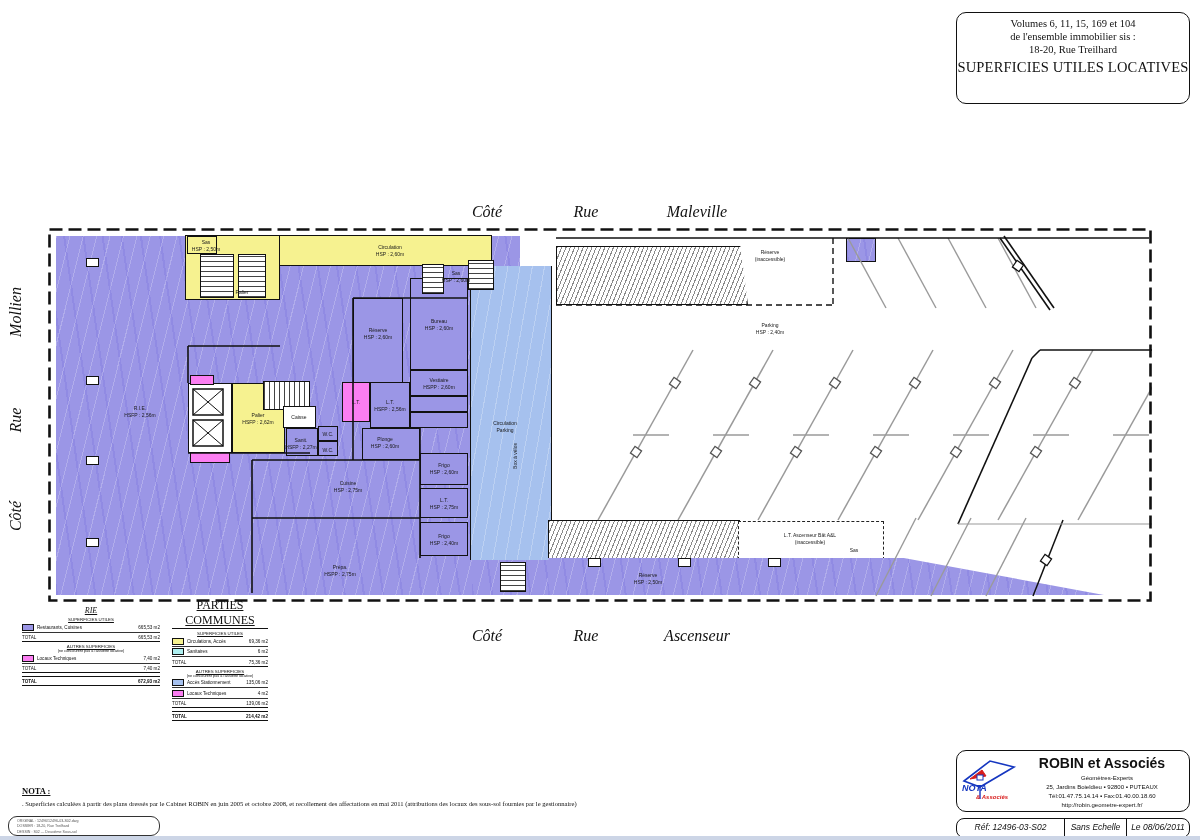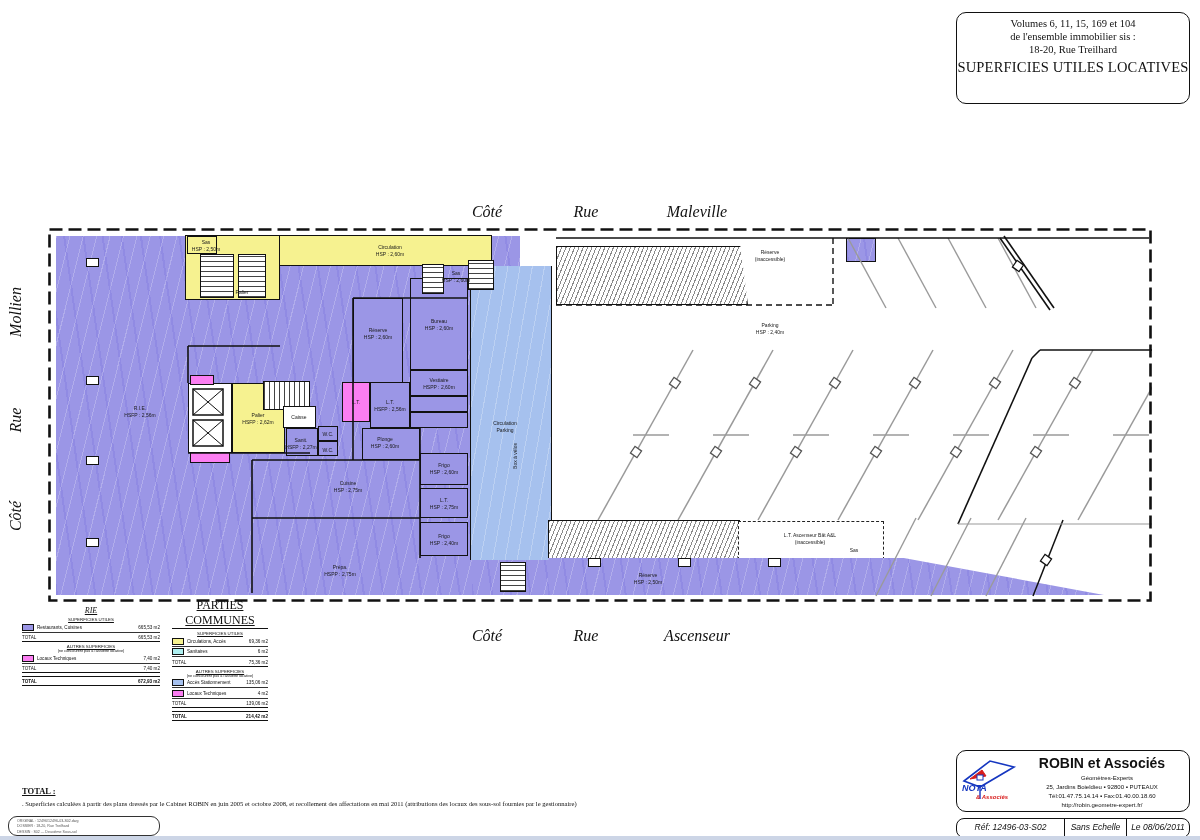--- a/index.html
+++ b/index.html
@@ -330,21 +330,21 @@
     <div class="lg-tot">
       <span>TOTAL</span>
         <span>139,06 m2</span>
     </div>
     <div class="lg-grand">
       <span>TOTAL</span>
         <span>214,42 m2</span>
     </div>
   </div>
 
-  <div id="nota-title">TOTAL :</div>
+  <div id="nota-title">NOTA :</div>
   <div id="nota-text">. Superficies calculées à partir des plans dressés par le Cabinet ROBIN en juin 2005 et octobre 2008, et recollement des affectations en mai 2011 (attributions des locaux des sous-sol fournies par le gestionnaire)</div>
   <div id="file-box">
     <div>ORIGINAL : 12496\12496-03-S02.dwg</div>
     <div>DOSSIER : 18-20, Rue Treilhard</div>
     <div>DESSIN : S02 — Deuxième Sous-sol</div>
   </div>
 
   <div id="firm-box">
     <div id="logo">
       <svg width="58" height="52" viewBox="0 0 58 52">

